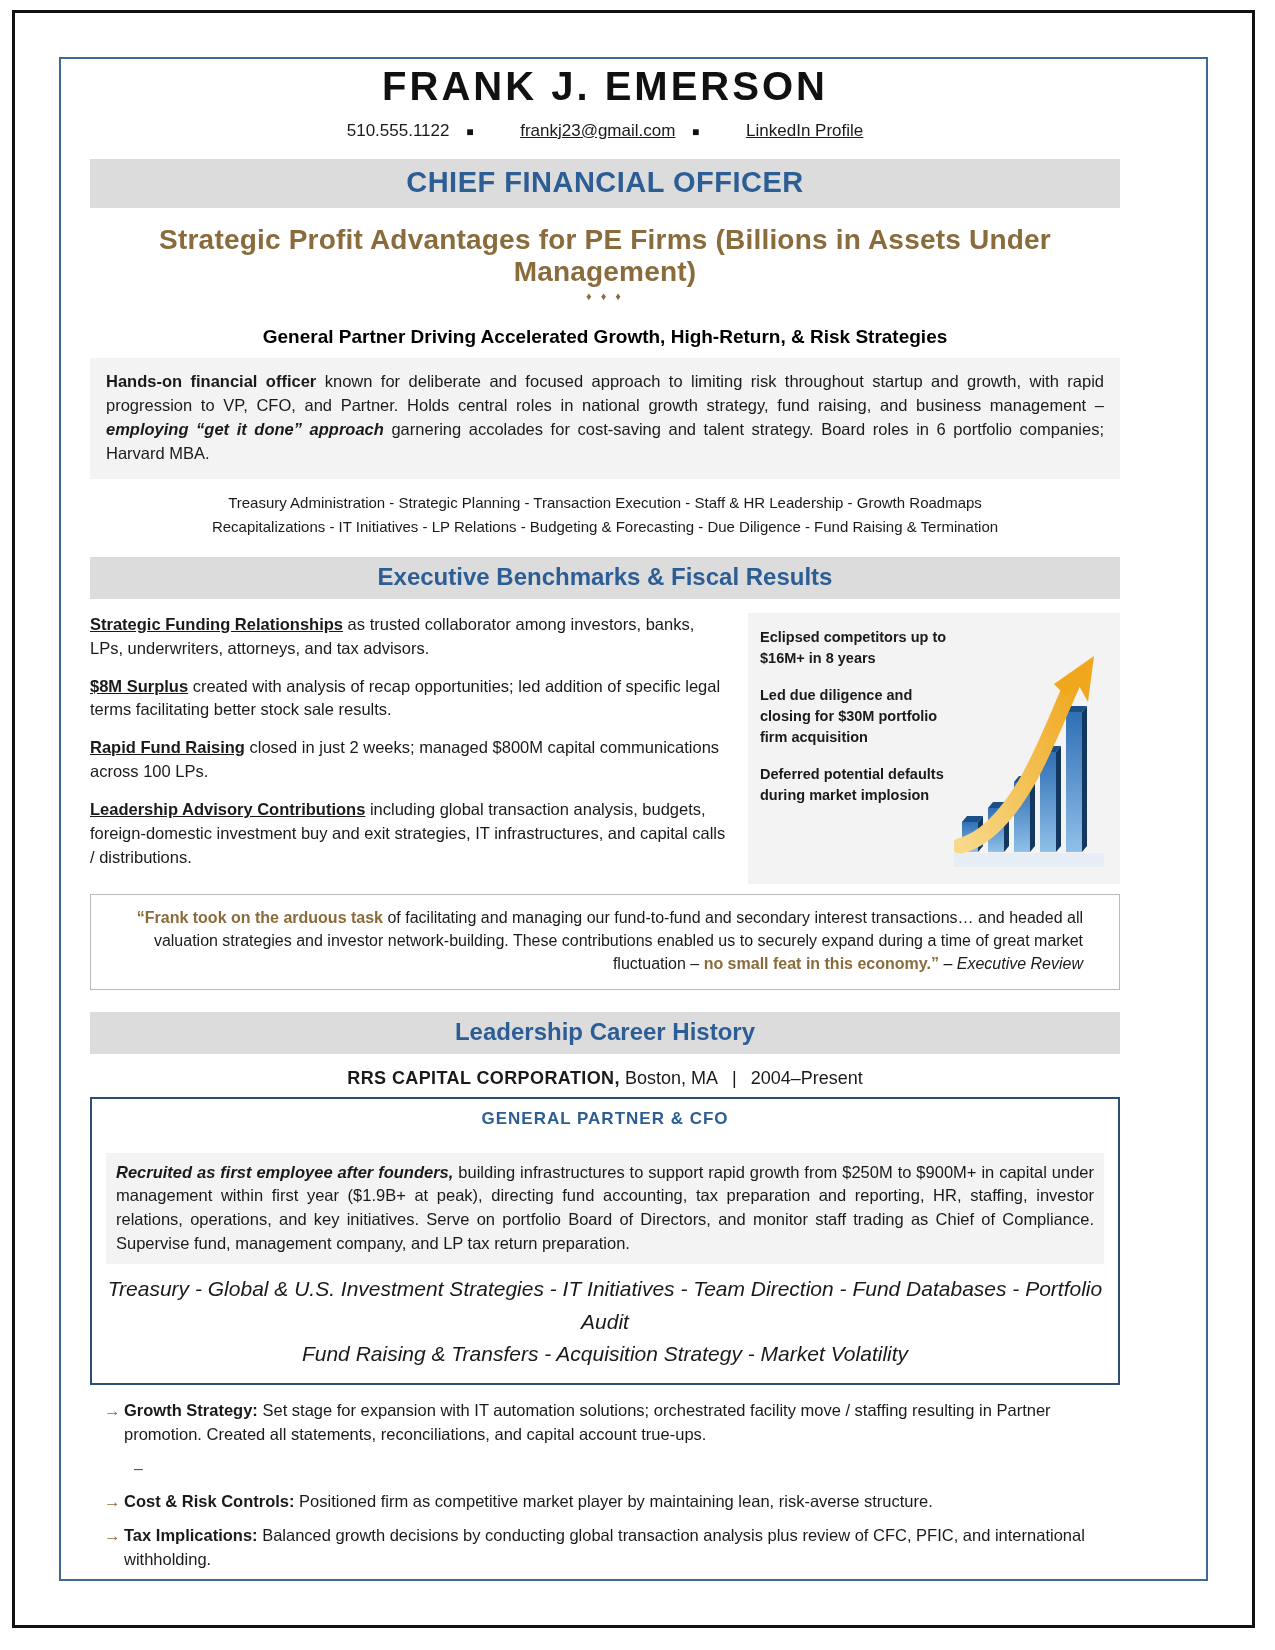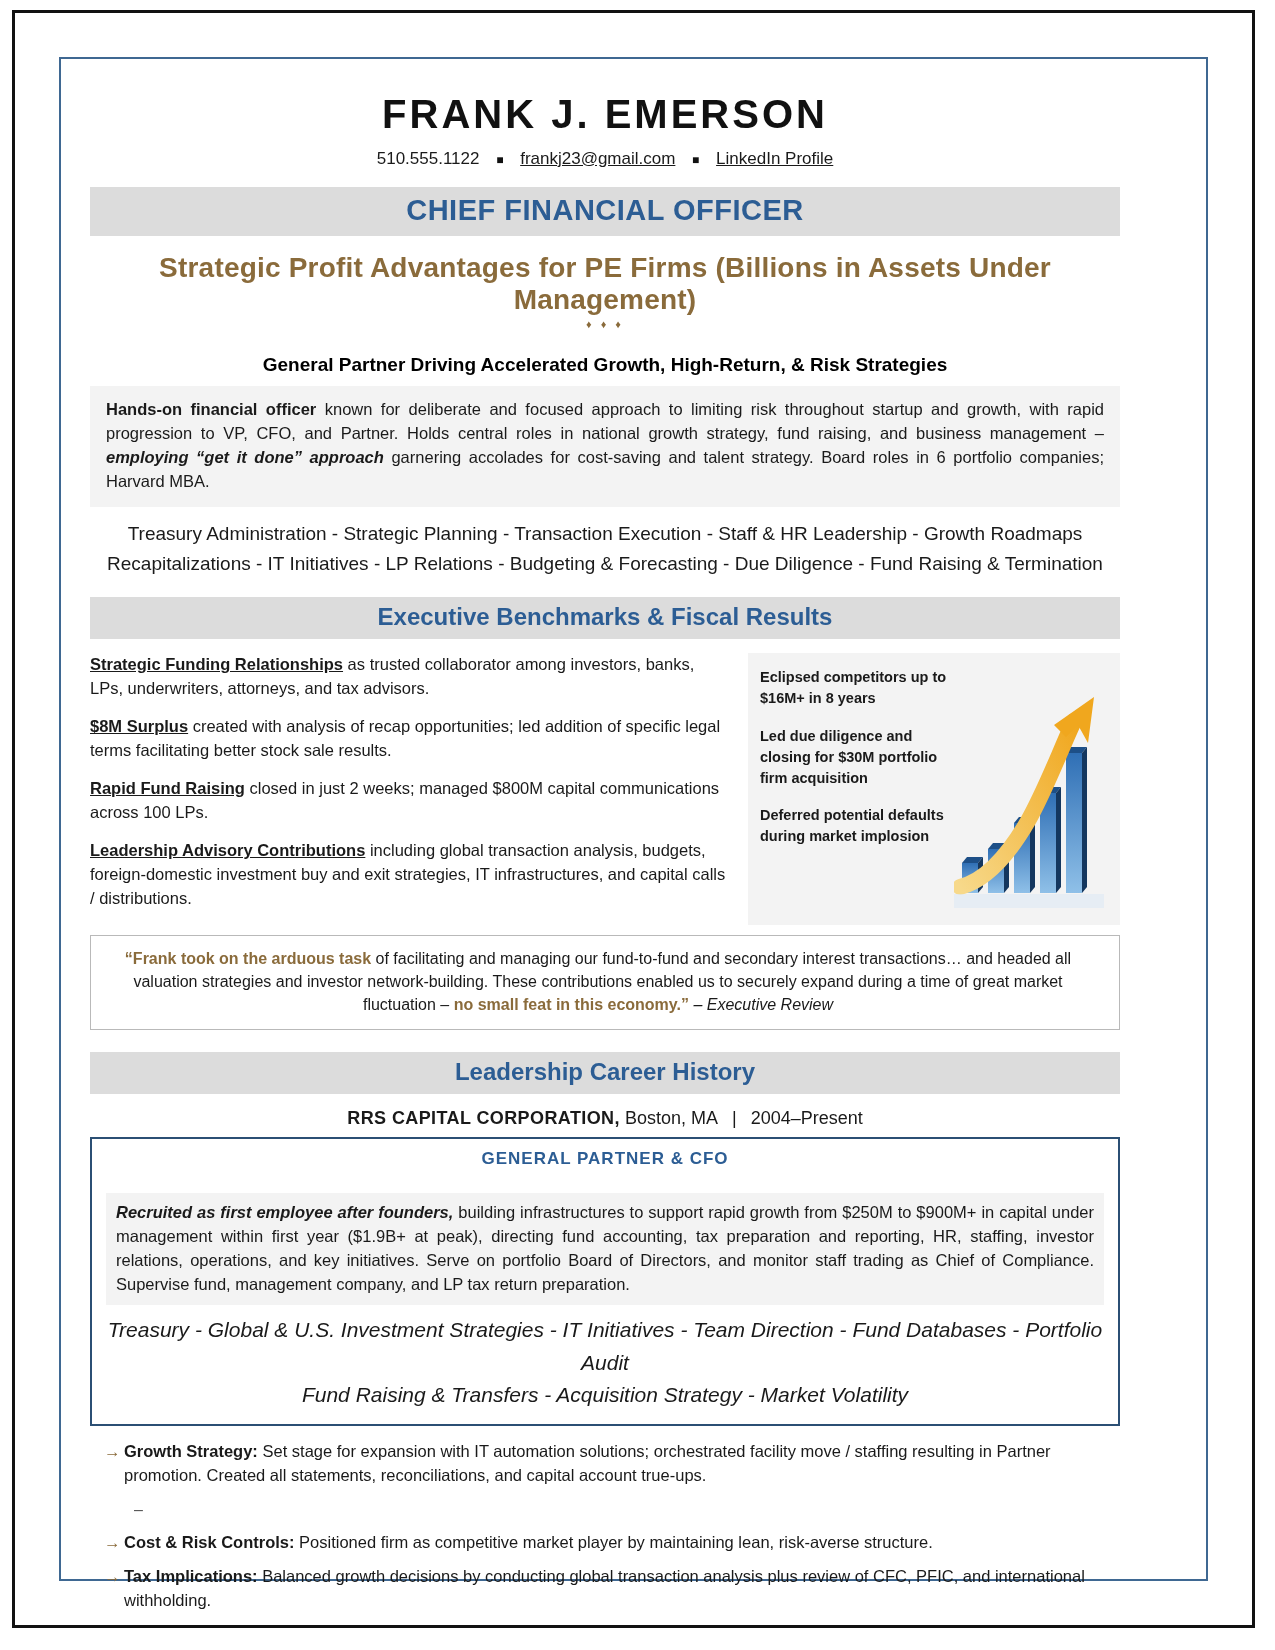--- a/index.html
+++ b/index.html
@@ -28,21 +28,21 @@
     left: 44px;
     top: 44px;
     right: 44px;
     bottom: 44px;
     border: 2px solid #3f6892;
     box-sizing: border-box;
   }
   .content {
     position: absolute;
     left: 90px;
-    top: 92px;
+    top: 64px;
     width: 1030px;
   }
 
   
   .name {
     text-align: center;
     font-size: 40px;
     font-weight: bold;
     letter-spacing: 3px;
     color: #111111;
@@ -56,20 +56,21 @@
   }
   .contact-line .sep {
     color: #111;
     font-size: 12px;
     margin: 0 12px;
     vertical-align: middle;
   }
   .contact-line a, .contact-line .link {
     color: #1a1a1a;
     text-decoration: underline;
+    margin-left: 30px;
   }
 
   
   .banner {
     background: #dcdcdc;
     text-align: center;
     margin-top: 18px;
     padding: 7px 0 9px 0;
   }
   .banner-title {
@@ -118,21 +119,21 @@
     margin-top: 10px;
     font-size: 16.5px;
     line-height: 1.45;
     text-align: justify;
   }
   .summary b { font-weight: bold; }
   .summary i { font-style: italic; font-weight: bold; }
 
   .keywords {
     text-align: center;
-    font-size: 19px;
+    font-size: 15px;
     line-height: 1.6;
     margin-top: 12px;
     color: #1a1a1a;
   }
 
   
   .bench-wrap {
     margin-top: 14px;
     display: flex;
     gap: 18px;
@@ -164,21 +165,21 @@
     bottom: 14px;
     width: 160px;
     height: 230px;
   }
 
   
   .quote {
     margin-top: 10px;
     border: 1px solid #b9b9b9;
     padding: 11px 36px 13px 22px;
-    text-align: center;
+    text-align: right;
     font-size: 16px;
     line-height: 1.45;
   }
   .quote .gold { color: #8a6b3b; font-weight: bold; }
   .quote .src { font-style: italic; }
 
   .spacer-lg { height: 22px; }
 
   .company-line {
     text-align: center;

